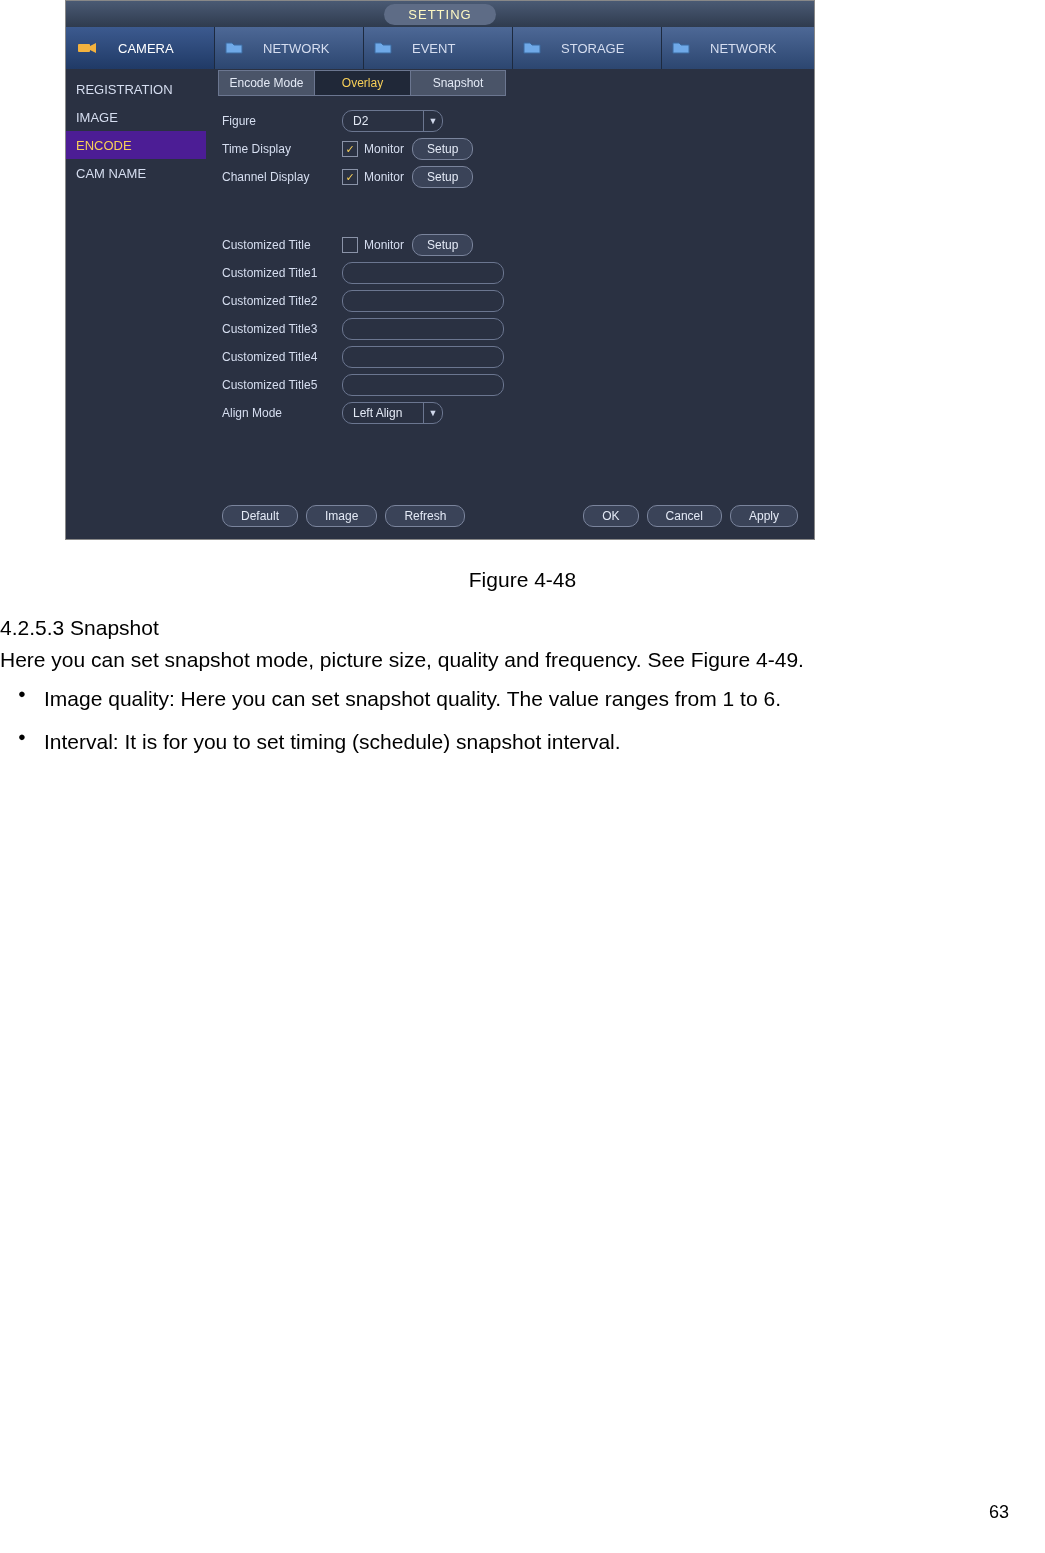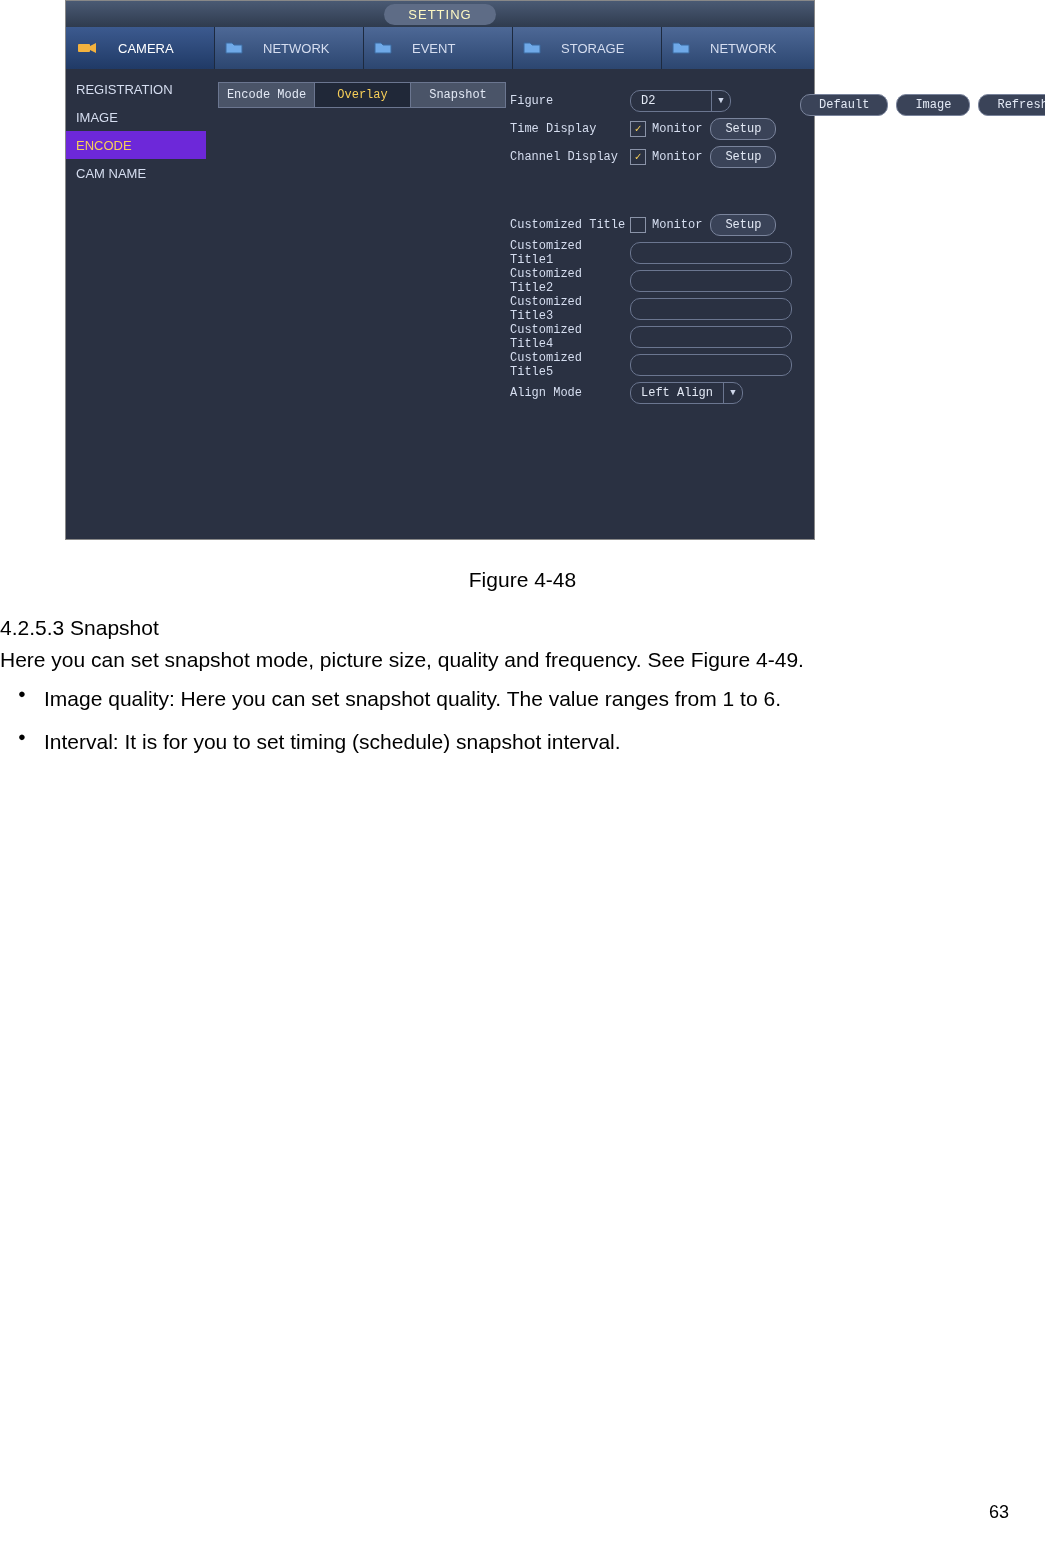--- a/index.html
+++ b/index.html
@@ -12,22 +12,22 @@
   .main-tabs{height:42px;display:flex;background:linear-gradient(to bottom,#4d6896,#2c4670);}
   .main-tab{flex:none;width:149px;display:flex;align-items:center;gap:20px;padding:0 10px;box-sizing:border-box;color:#d6def0;font-size:13px;border-right:1px solid #1d2a3f;cursor:default;}
   .main-tab:last-child{border-right:none;}
   .main-tab.active{background:linear-gradient(to bottom,#3c5a8f,#203a66);color:#fff;}
   .folder-icon{width:18px;height:14px;display:inline-block;position:relative;}
   .folder-icon svg{display:block;}
   .cam-icon{width:22px;height:16px;display:inline-block;}
   .gui-body{flex:1;display:flex;min-height:0;}
   .sidebar{width:140px;background:#2a3142;padding-top:6px;}
   .side-item{height:28px;display:flex;align-items:center;padding:0 10px;color:#d6def0;font-size:13px;cursor:default;}
-  .side-item.active{background:#6d28d9;color:#f7cf58;}
-  .panel{flex:1;background:#2a3142;padding:13px 12px 12px 12px;display:flex;flex-direction:row;min-width:0;font-family:Liberation Mono, monospace;}
+  .side-item.active{background:#4c1d95;color:#f7cf58;}
+  .panel{flex:1;background:#2a3142;padding:1px 12px 12px 12px;display:flex;flex-direction:column;min-width:0;}
   .sub-tabs{display:flex;height:26px;margin-bottom:6px;}
   .sub-tab{width:96px;height:26px;background:#4a5468;border:1px solid #6b7690;border-right:none;color:#e3e9f5;font-size:12px;display:flex;align-items:center;justify-content:center;box-sizing:border-box;cursor:default;}
   .sub-tab:last-child{border-right:1px solid #6b7690;}
   .sub-tab.active{background:#202838;color:#f7cf58;}
   .form-area{flex:1;padding:6px 4px 0 4px;}
   .frow{display:flex;align-items:center;height:26px;margin-bottom:2px;color:#d6def0;font-size:12px;}
   .frow .lbl{width:120px;flex:none;}
   .gap{height:20px;}
   .dropdown{display:inline-flex;align-items:center;height:20px;border:1px solid #6b7690;border-radius:10px;background:#2a3142;overflow:hidden;}
   .dropdown .dd-val{padding:0 10px;color:#e3e9f5;font-size:12px;min-width:60px;}

